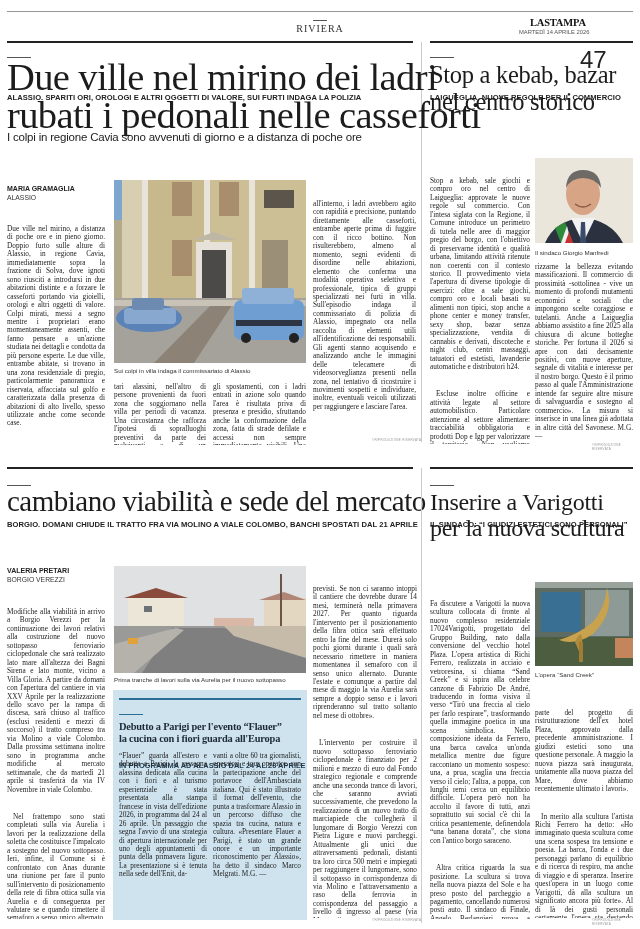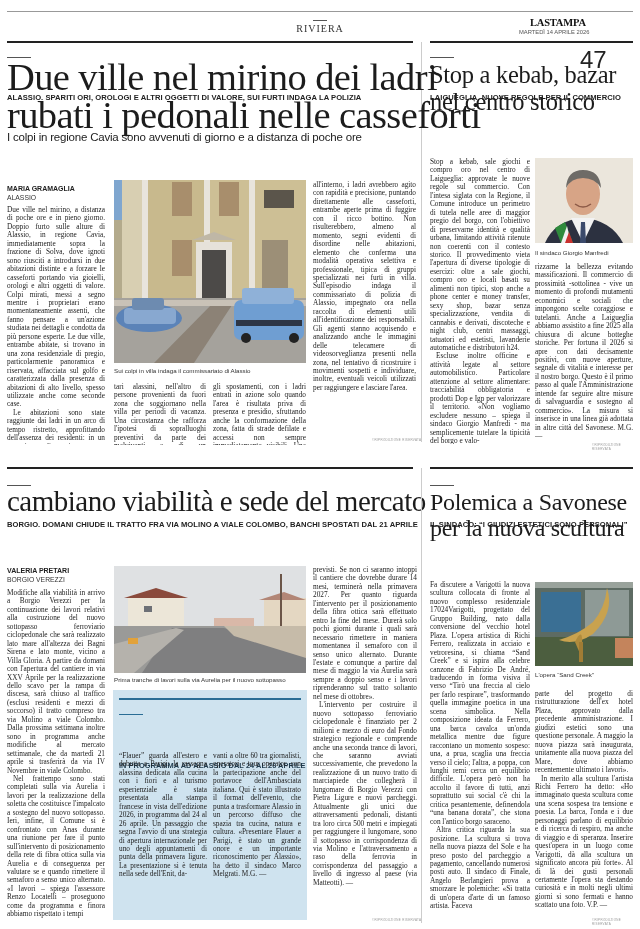--- a/index.html
+++ b/index.html
@@ -6,21 +6,21 @@
   html, body { width: 640px; height: 929px; background: #fff; overflow: hidden; }
   body { position: relative; font-family: "DejaVu Serif", serif; color: #1a1a1a; }
   .abs { position: absolute; }
   .sans { font-family: "Liberation Sans", sans-serif; }
   .serif { font-family: "Liberation Serif", serif; }
   .rule { position: absolute; background: #222; }
   .thinrule { position: absolute; background: #bbb; }
   .kicker { font-family: "Liberation Sans", sans-serif; font-weight: bold; font-size: 7.6px; letter-spacing: 0.05px; color: #222; white-space: nowrap; margin-top: 47px; }
   .headline { font-family: "Liberation Serif", serif; color: #1c1c1c; letter-spacing: -0.6px; line-height: 1.0; }
   .body { font-family: "Liberation Serif", serif; font-size: 7.3px; line-height: 8.45px; text-align: justify; color: #222; hyphens: auto; }
-  .body p { text-indent: 0; }
+  .body p { text-indent: 0; margin-top: 19px; }
   .body p + p { text-indent: 6px; }
   .byline { font-family: "Liberation Sans", sans-serif; font-weight: bold; font-size: 7px; color: #222; }
   .place { font-family: "Liberation Sans", sans-serif; font-size: 6.8px; color: #333; }
   .caption { font-family: "Liberation Sans", sans-serif; font-size: 6.2px; color: #333; white-space: nowrap; }
   .photo { position: absolute; overflow: hidden; }
   .copyright { position: absolute; font-family: "Liberation Sans", sans-serif; font-size: 3px; color: #999; letter-spacing: 0.3px; }
 </style>
 </head>
 <body>
 
@@ -156,30 +156,34 @@
 <div class="abs body" style="left:313px;top:566px;width:104px;height:352px;overflow:hidden;">
   <p>previsti. Se non ci saranno intoppi il cantiere che dovrebbe durare 14 mesi, terminerà nella primavera 2027. Per quanto riguarda l'intervento per il posizionamento della fibra ottica sarà effettuato entro la fine del mese. Durerà solo pochi giorni durante i quali sarà necessario rimettere in maniera momentanea il semaforo con il senso unico alternato. Durante l'estate e comunque a partire dal mese di maggio la via Aurelia sarà sempre a doppio senso e i lavori riprenderanno sul tratto soltanto nel mese di ottobre».</p>
   <p>L'intervento per costruire il nuovo sottopasso ferroviario ciclopedonale è finanziato per 2 milioni e mezzo di euro dal Fondo strategico regionale e comprende anche una seconda trance di lavori, che saranno avviati successivamente, che prevedono la realizzazione di un nuovo tratto di marciapiede che collegherà il lungomare di Borgio Verezzi con Pietra Ligure e nuovi parcheggi. Attualmente gli unici due attraversamenti pedonali, distanti tra loro circa 500 metri e impiegati per raggiungere il lungomare, sono il sottopasso in corrispondenza di via Molino e l'attraversamento a raso della ferrovia in corrispondenza del passaggio a livello di ingresso al paese (via Matteotti). —</p>
 </div>
 <div class="copyright" style="left:372px;top:918px;">©RIPRODUZIONE RISERVATA</div>
 
 <div class="abs" style="left:113px;top:690px;width:194px;height:230px;background:#cfe3ef;">
   <div class="abs" style="left:6px;top:8px;width:182px;height:1.6px;background:#2a6d95;"></div>
   <div class="abs kicker" style="left:6px;top:24px;font-size:7.4px;color:#1f3a4d;">IN PROGRAMMA AD ALASSIO DAL 24 AL 26 APRILE</div>
   <div class="abs" style="left:6px;top:24px;width:24px;height:1px;background:#2a6d95;"></div>
+  <div class="abs serif" style="left:6px;top:31px;font-size:10.4px;font-weight:bold;line-height:12px;letter-spacing:-0.2px;color:#1c2a35;white-space:nowrap;">
+    <div>Debutto a Parigi per l'evento “Flauer”</div>
+    <div>la cucina con i fiori guarda all'Europa</div>
+  </div>
   <div class="abs body" style="left:6px;top:62px;width:88px;height:160px;overflow:hidden;">“Flauer” guarda all'estero e debutta a Parigi: la rassegna alassina dedicata alla cucina con i fiori e al turismo esperienziale è stata presentata alla stampa francese in vista dell'edizione 2026, in programma dal 24 al 26 aprile. Un passaggio che segna l'avvio di una strategia di apertura internazionale per uno degli appuntamenti di punta della primavera ligure. La presentazione si è tenuta nella sede dell'Enit, da-</div>
   <div class="abs body" style="left:100px;top:62px;width:88px;height:160px;overflow:hidden;">vanti a oltre 60 tra giornalisti, operatori e tour operator, con la partecipazione anche del portavoce dell'Ambasciata italiana. Qui è stato illustrato il format dell'evento, che punta a trasformare Alassio in un percorso diffuso che spazia tra cucina, natura e cultura. «Presentare Flauer a Parigi, è stato un grande onore e un importante riconoscimento per Alassio», ha detto il sindaco Marco Melgrati. M.G. —</div>
 </div>
 
 <div class="thinrule" style="left:421px;top:468px;width:0.6px;height:455px;background:#ccc;"></div>
 <div class="rule" style="left:430px;top:467px;width:203px;height:1.6px;"></div>
 <div class="abs kicker" style="left:430px;top:473px;">IL SINDACO: “I GIUDIZI ESTETICI SONO PERSONALI”</div>
 <div class="abs" style="left:430px;top:485px;width:24px;height:1px;background:#555;"></div>
 <div class="abs headline" style="left:430px;top:489px;font-size:24px;line-height:26px;letter-spacing:-0.3px;">
-  <div>Polemica a Savonese</div>
+  <div>Inserire a Varigotti</div>
   <div>per la nuova scultura</div>
 </div>
 
 <div class="abs body" style="left:430px;top:581px;width:100px;height:338px;overflow:hidden;">
   <p>Fa discutere a Varigotti la nuova scultura collocata di fronte al nuovo complesso residenziale 17024Varigotti, progettato del Gruppo Building, nato dalla conversione del vecchio hotel Plaza. L'opera artistica di Richi Ferrero, realizzata in acciaio e vetroresina, si chiama “Sand Creek” e si ispira alla celebre canzone di Fabrizio De André, traducendo in forma visiva il verso “Tirò una freccia al cielo per farlo respirare”, trasformando quella immagine poetica in una scena simbolica. Nella composizione ideata da Ferrero, una barca cavalca un'onda metallica mentre due figure raccontano un momento sospeso: una, a prua, scaglia una freccia verso il cielo; l'altra, a poppa, con lunghi remi cerca un equilibrio difficile. L'opera però non ha accolto il favore di tutti, anzi soprattutto sui social c'è chi la critica pesantemente, definendola “una banana dorata”, che stona con l'antico borgo saraceno.</p>
   <p>Altra critica riguarda la sua posizione. La scultura si trova nella nuova piazza del Sole e ha preso posto del parcheggio a pagamento, cancellando numerosi posti auto. Il sindaco di Finale, Angelo Berlangieri prova a smorzare le polemiche: «Si tratta di un'opera d'arte di un famoso artista. Faceva</p>
 </div>
 
 <div class="photo" style="left:535px;top:582px;width:98px;height:84px;background:#6c7a6a;">
   <svg width="98" height="84" viewBox="0 0 98 84">

